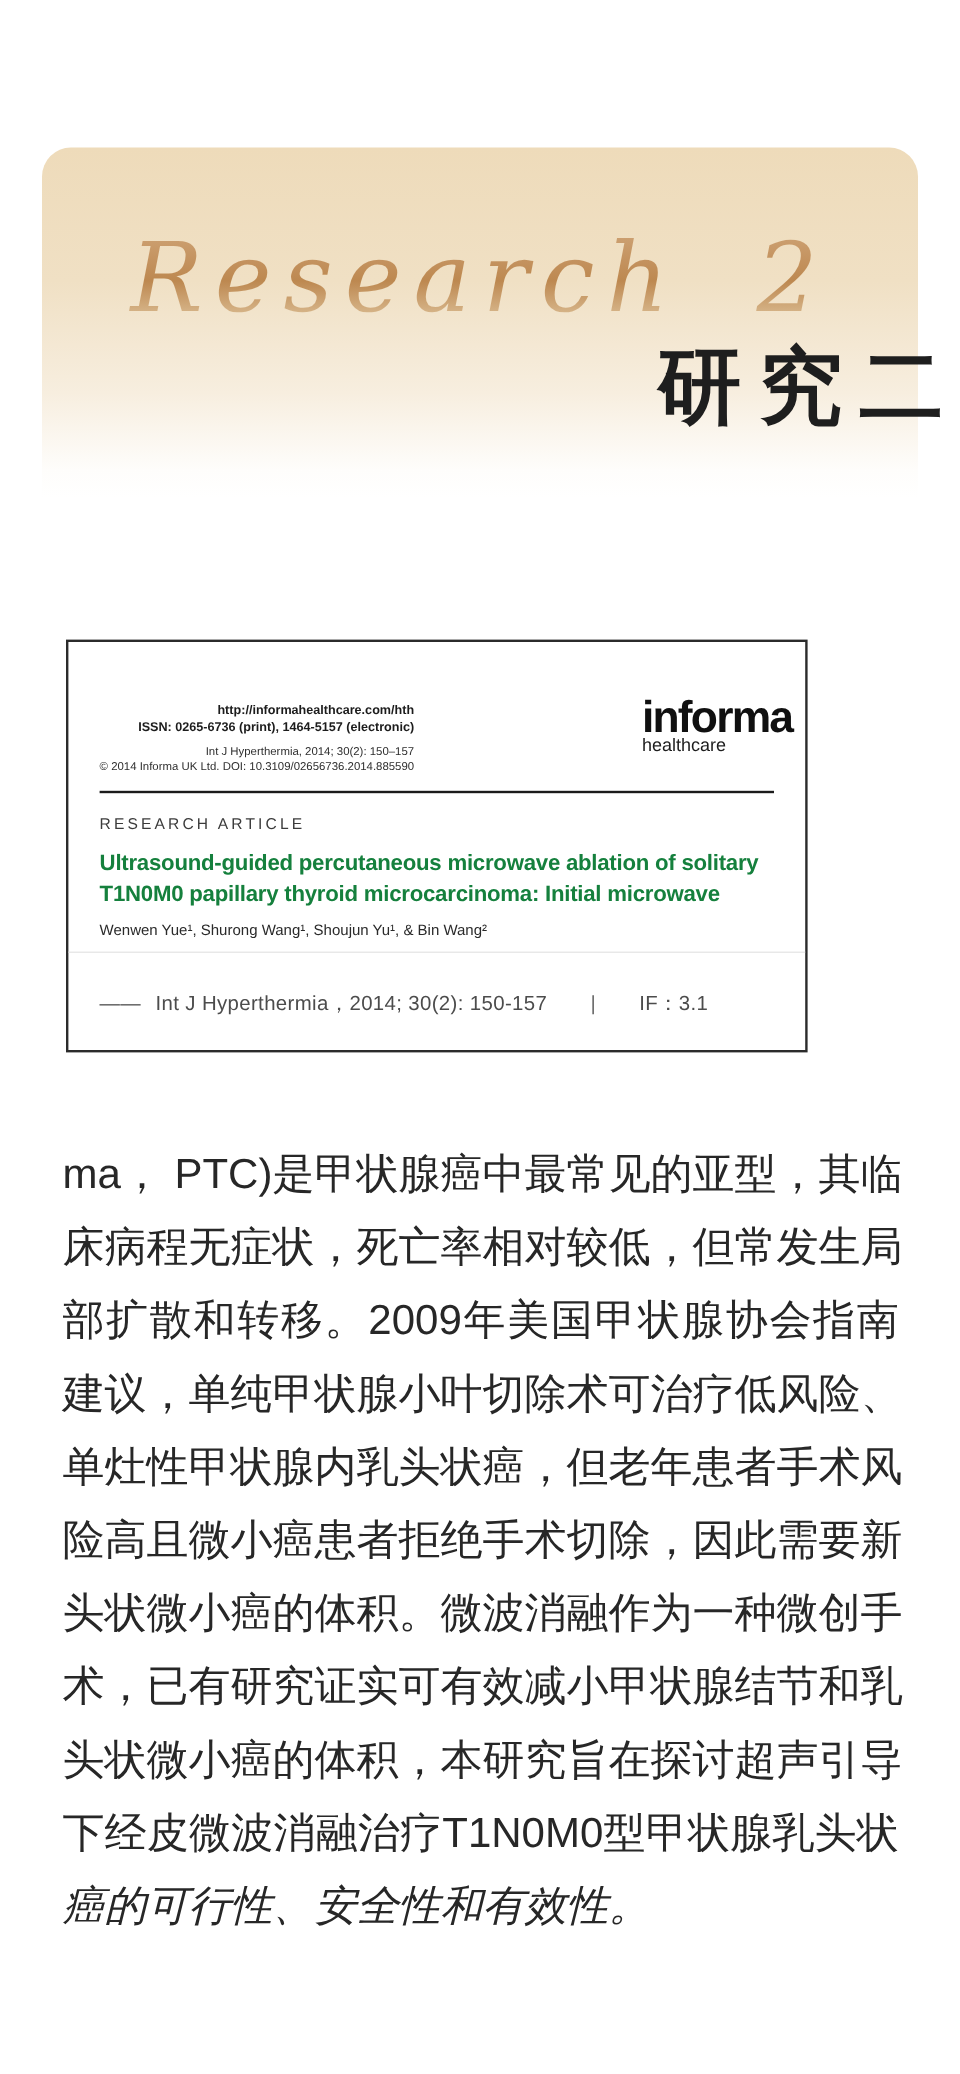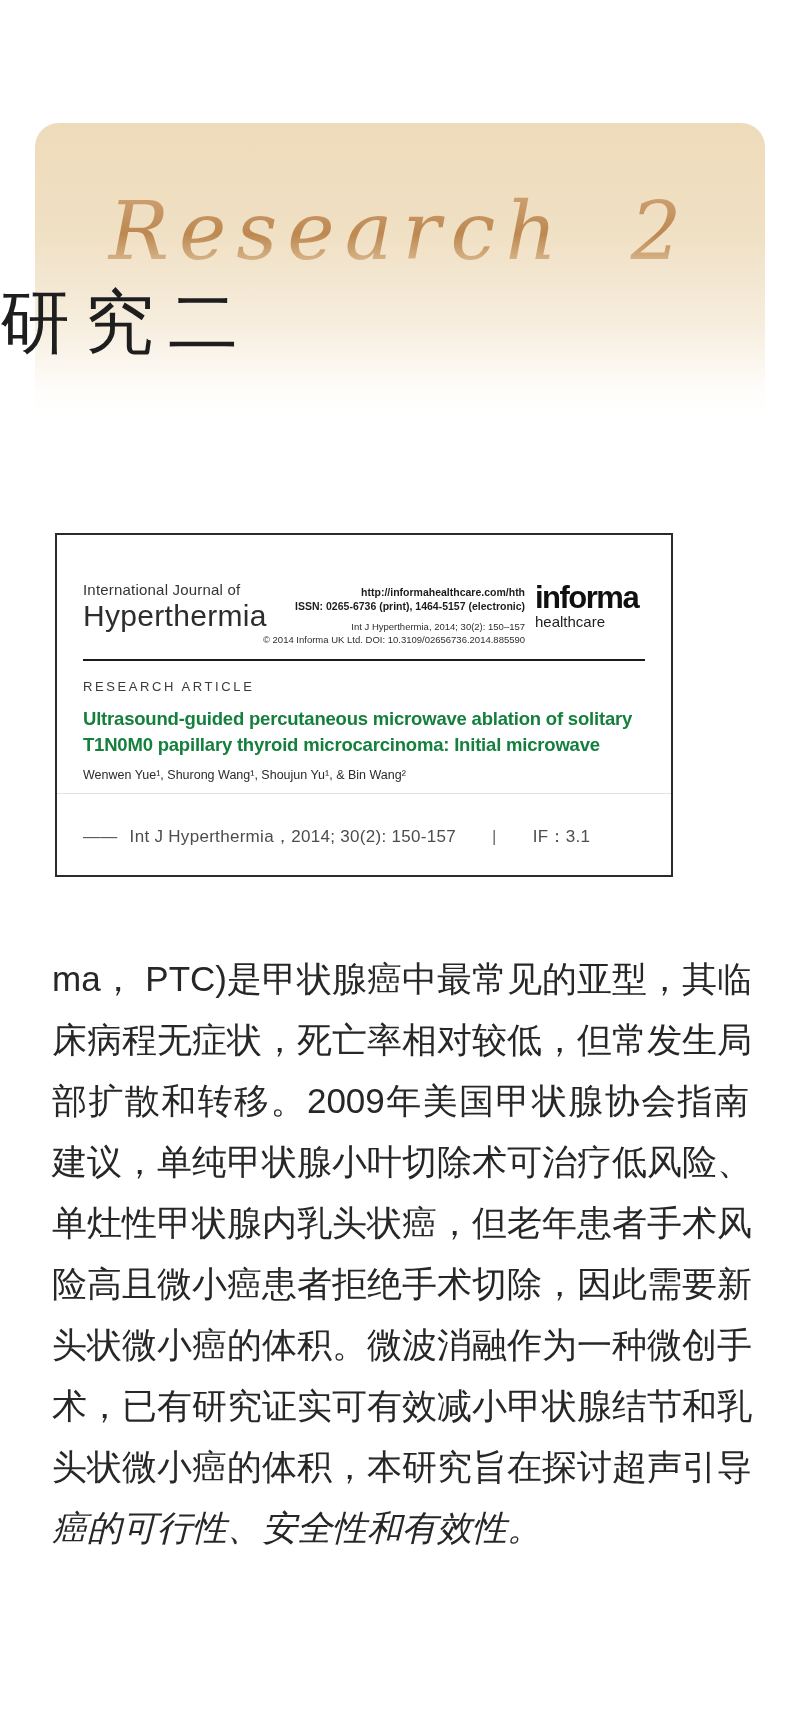--- a/index.html
+++ b/index.html
@@ -35,23 +35,23 @@
   }
   @supports ((-webkit-background-clip: text) or (background-clip: text)) {
     .script-title {
       background:linear-gradient(180deg, #d2a97e 0%, #bd8850 52%, #e9d6b4 100%);
       -webkit-background-clip:text; background-clip:text;
       color:transparent;
     }
   }
   .cn-title {
     position:absolute; top:276px; left:0; width:800px;
-    text-align:left;
+    text-align:right;
     font-family:"DejaVu Serif", serif;
-    font-weight:normal;
+    font-weight:bold;
     font-size:70px;
     letter-spacing:14px;
     color:#1e1e1e;
   }
 
   
   .card {
     position:absolute; left:55px; top:533px;
     width:618px; height:344px;
     background:#ffffff;
@@ -64,21 +64,21 @@
   }
   .jname { width:170px; color:#343434; }
   .jname-l1 { font-size:15px; letter-spacing:0.2px; }
   .jname-l2 { font-size:30px; letter-spacing:0.3px; margin-top:1px; color:#2d2d2d; }
   .header-meta { text-align:right; padding-top:4px; color:#1c1c1c; }
   .meta-bold  { font-size:10.5px; font-weight:bold; line-height:14px; }
   .meta-small { font-size:9.5px;  line-height:13px; color:#2e2e2e; }
   .meta-gap   { height:7px; }
   .publisher { width:110px; text-align:left; padding-top:2px; }
   .publisher-name {
-    font-size:31px; font-weight:bold; letter-spacing:-1.5px;
+    font-size:37px; font-weight:bold; letter-spacing:-1.5px;
     color:#101010; line-height:30px;
   }
   .publisher-division { font-size:15px; color:#1d1d1d; margin-top:0; }
   .card-rule { height:2px; background:#1b1b1b; margin-top:13px; }
   .article-type {
     margin-top:18px; font-size:13px; letter-spacing:2.6px; color:#3b3b3b;
   }
   .article-title {
     margin-top:12px; font-weight:bold; font-size:18.5px; line-height:26px;
     color:#15803d; letter-spacing:-0.2px;
@@ -112,24 +112,20 @@
 
   <div class="banner"></div>
 
   <div class="script-title">Research 2</div>
 
   <div class="cn-title">研究二</div>
 
   <div class="card">
 
     <div class="card-header">
-      <div class="jname">
-        <div class="jname-l1">International Journal of</div>
-        <div class="jname-l2">Hyperthermia</div>
-      </div>
 
       <div class="header-meta">
         <div class="meta-bold">http://informahealthcare.com/hth</div>
         <div class="meta-bold">ISSN: 0265-6736 (print), 1464-5157 (electronic)</div>
         <div class="meta-gap"></div>
         <div class="meta-small">Int J Hyperthermia, 2014; 30(2): 150–157</div>
         <div class="meta-small">© 2014 Informa UK Ltd. DOI: 10.3109/02656736.2014.885590</div>
       </div>
 
       <div class="publisher">
@@ -163,16 +159,17 @@
 
       <div class="body-line">ma， PTC)是甲状腺癌中最常见的亚型，其临</div>
       <div class="body-line">床病程无症状，死亡率相对较低，但常发生局</div>
       <div class="body-line">部扩散和转移。2009年美国甲状腺协会指南</div>
       <div class="body-line">建议，单纯甲状腺小叶切除术可治疗低风险、</div>
       <div class="body-line">单灶性甲状腺内乳头状癌，但老年患者手术风</div>
       <div class="body-line">险高且微小癌患者拒绝手术切除，因此需要新</div>
       <div class="body-line">头状微小癌的体积。微波消融作为一种微创手</div>
       <div class="body-line">术，已有研究证实可有效减小甲状腺结节和乳</div>
       <div class="body-line">头状微小癌的体积，本研究旨在探讨超声引导</div>
+      <div class="body-line">下经皮微波消融治疗T1N0M0型甲状腺乳头状</div>
       <div class="body-line">癌的可行性、安全性和有效性。</div>
     </div>
 
 </div>
 
 </body></html>

